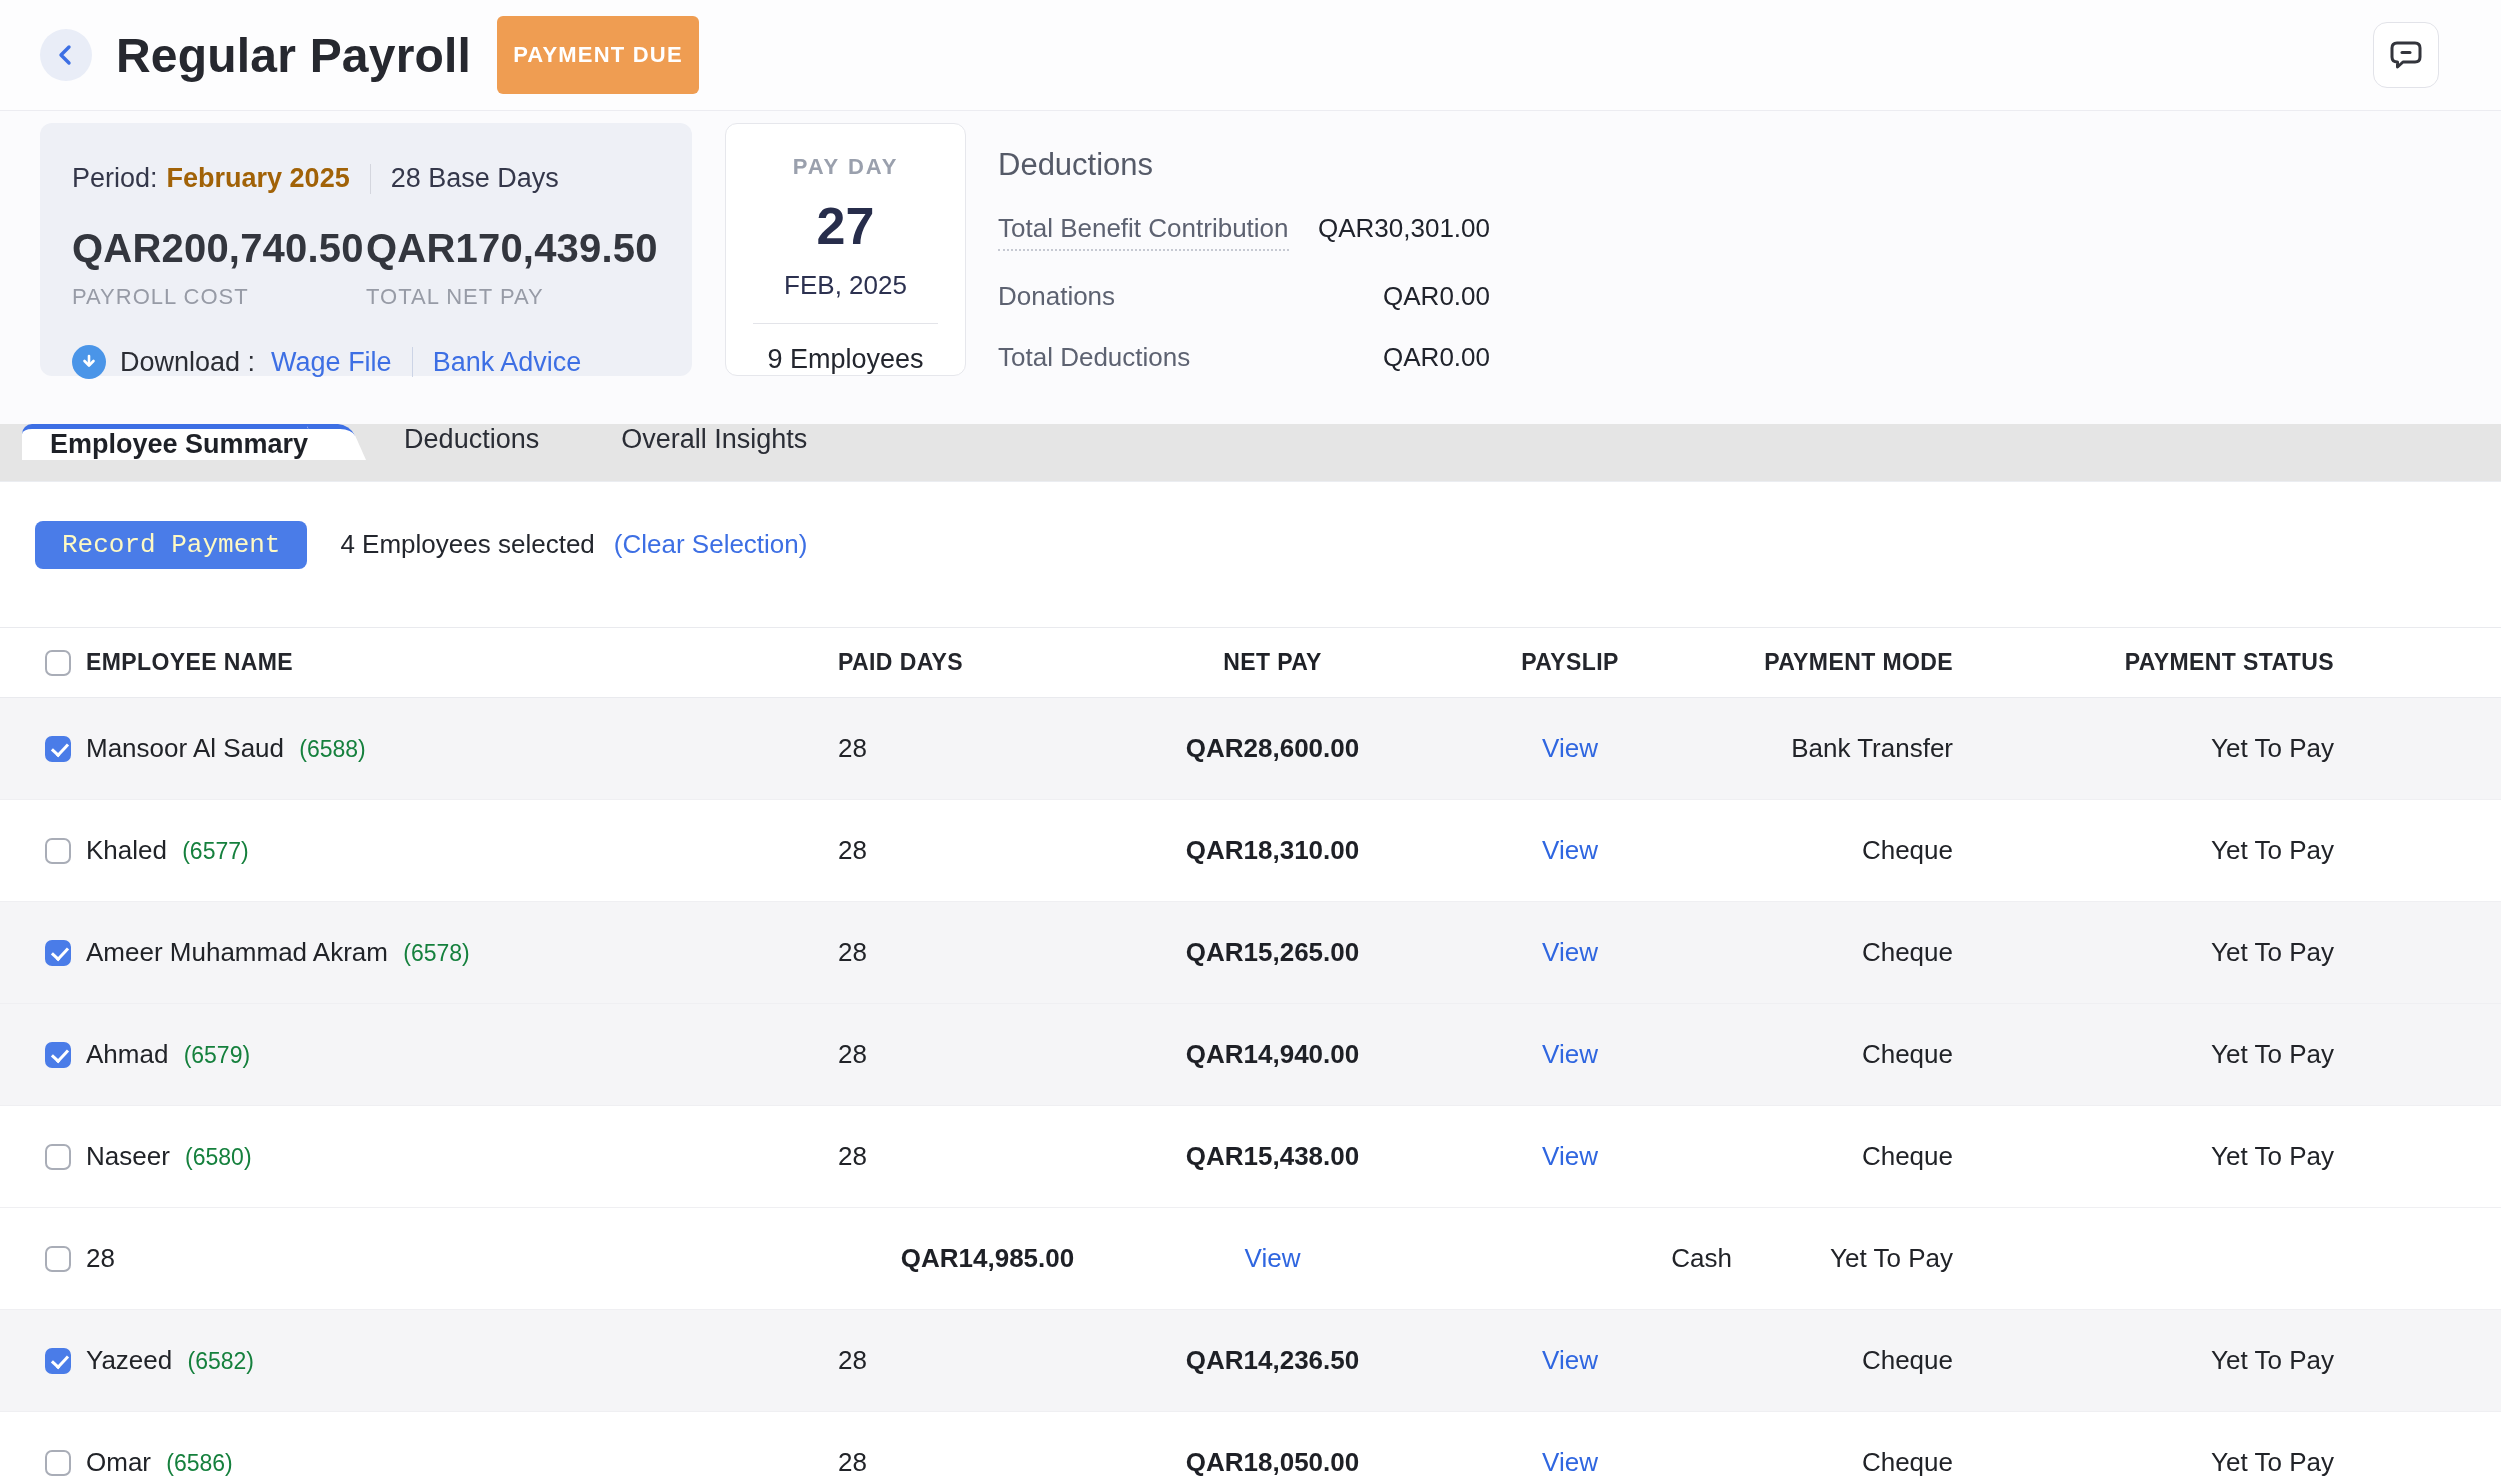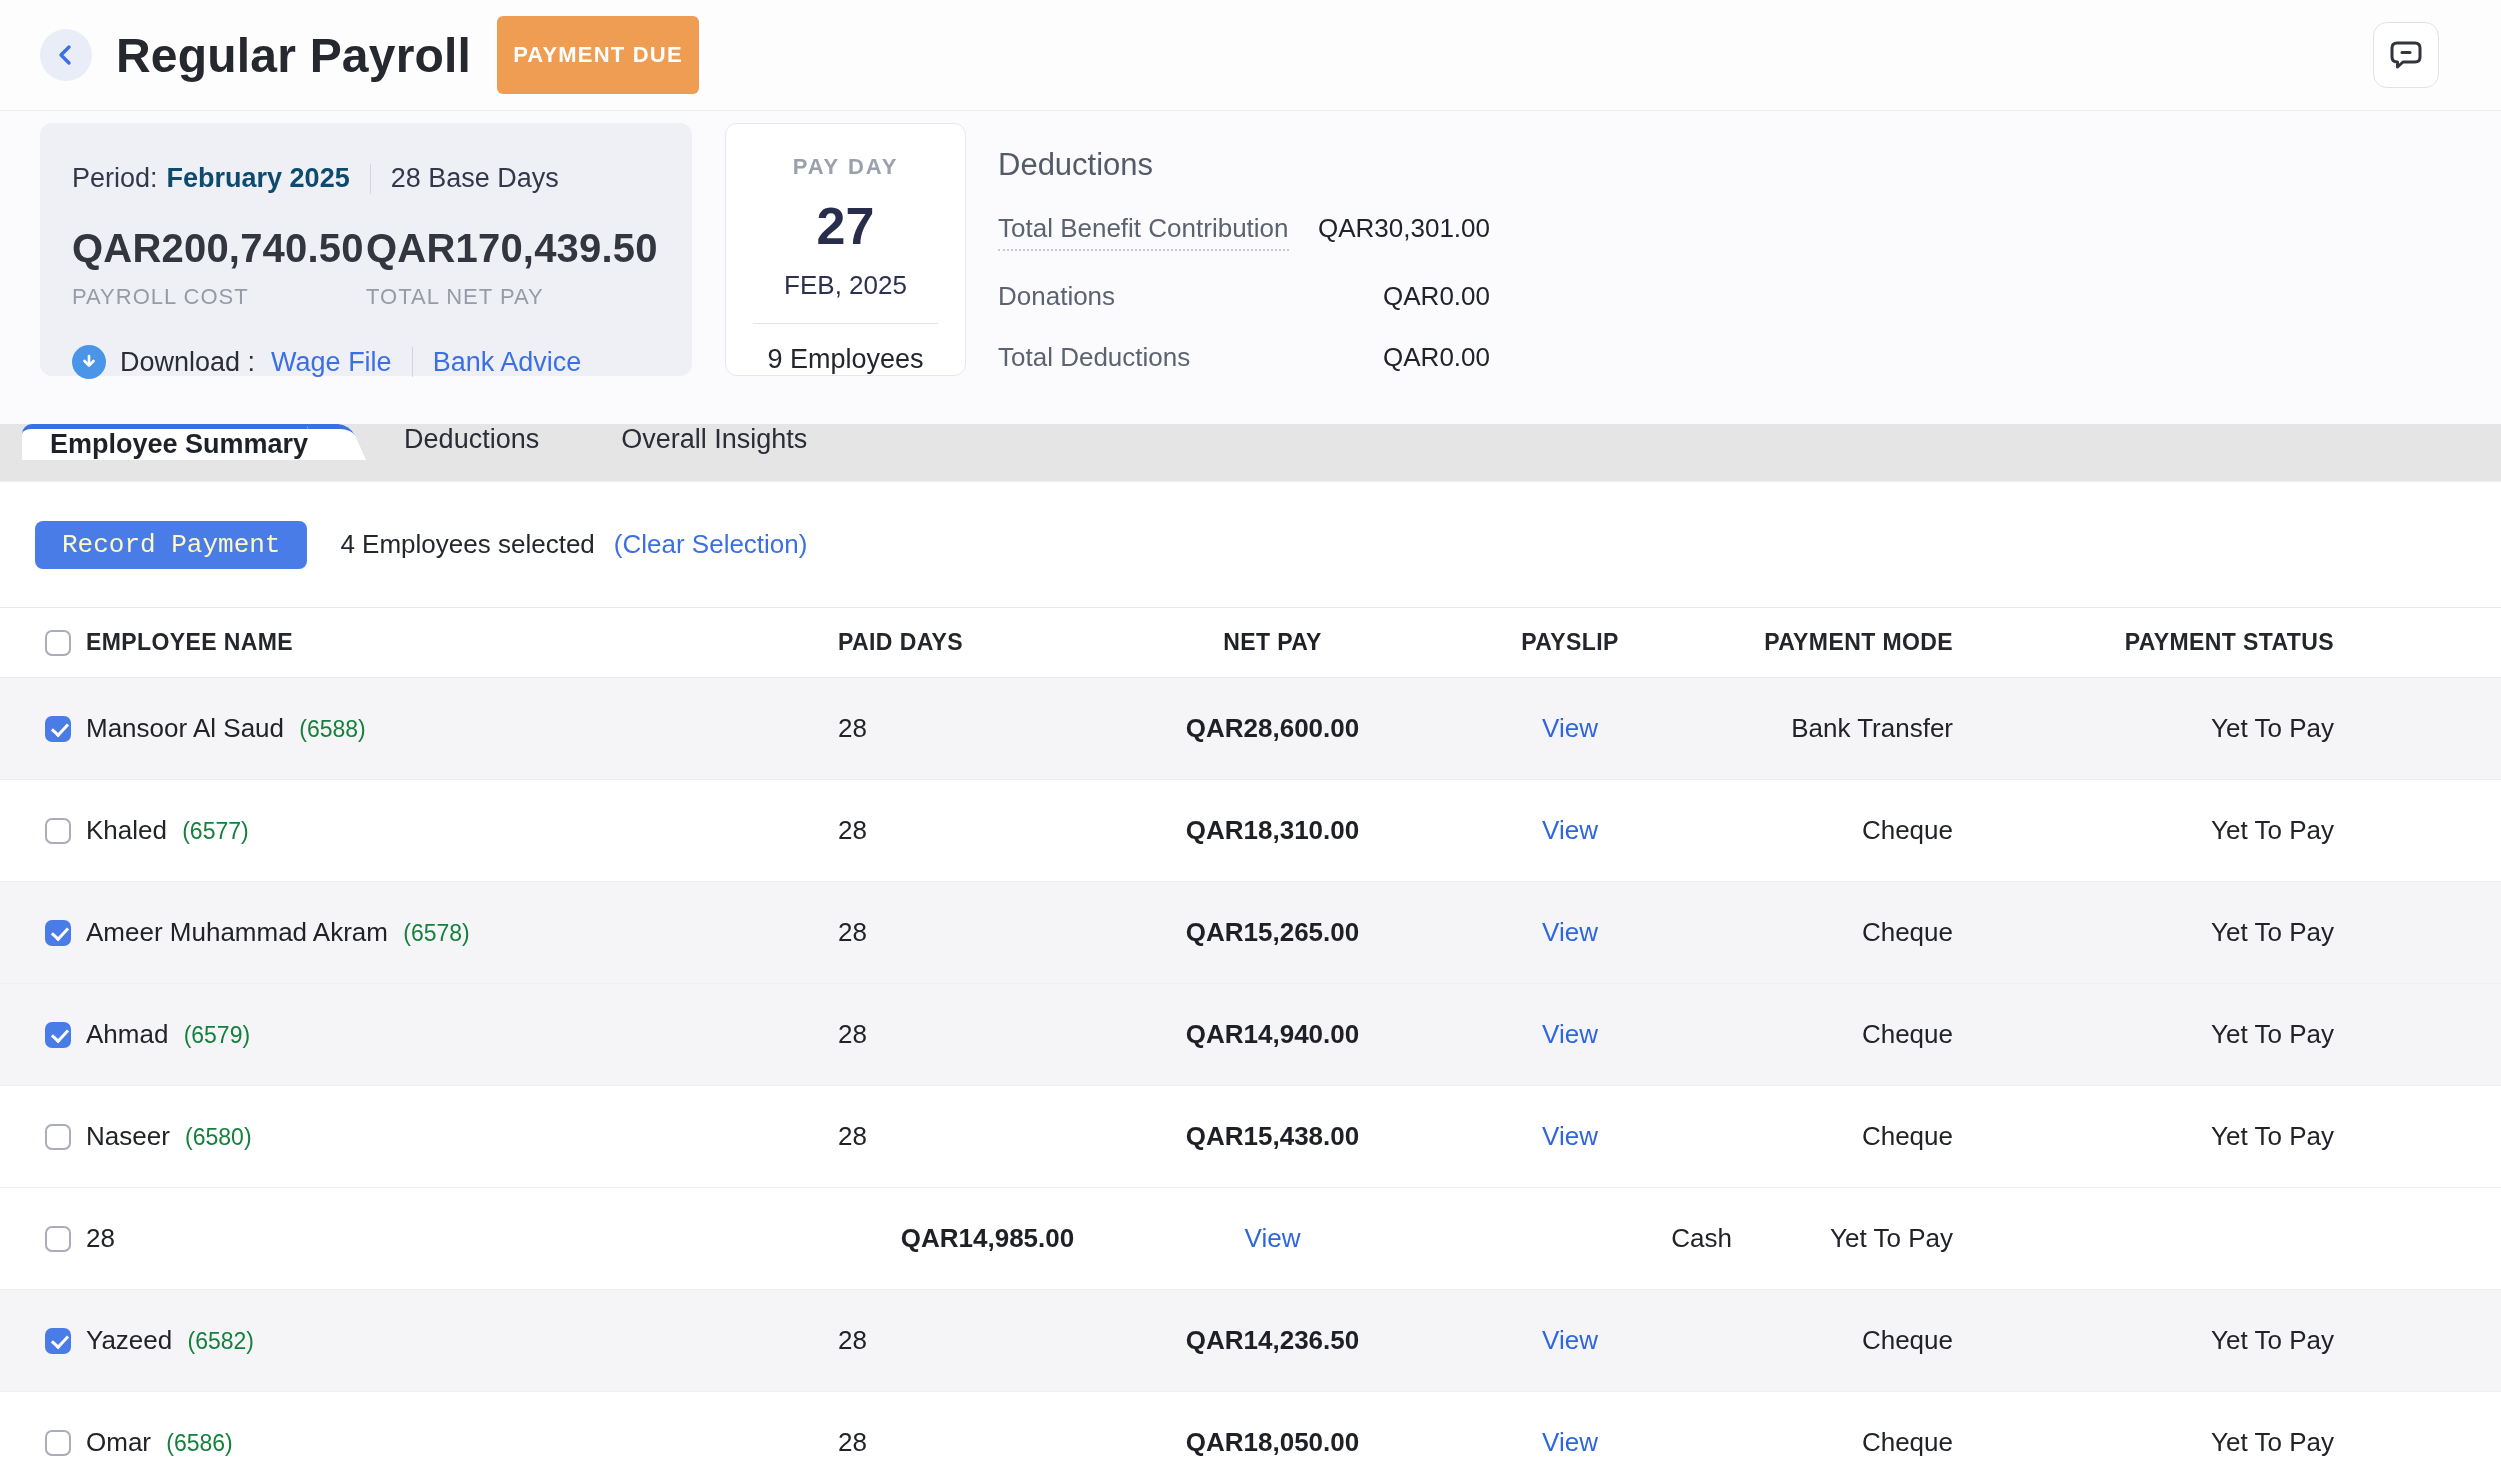--- a/index.html
+++ b/index.html
@@ -21,21 +21,21 @@
   .page-title{font-size:48px;font-weight:600;color:#26282f;margin-left:24px;letter-spacing:0.2px;}
   .badge{margin-left:26px;background:var(--badge);color:#fff;font-size:22px;font-weight:700;
     letter-spacing:1.2px;padding:28px 16px;border-radius:6px;line-height:1;}
   .chat-btn{margin-left:auto;width:66px;height:66px;background:#fff;border:1px solid #e2e3e9;
     border-radius:14px;display:flex;align-items:center;justify-content:center;cursor:pointer;}
 
   
   .content-top{background:#fbfbfd;height:313px;padding:12px 40px 0;display:flex;align-items:flex-start;}
   .summary-card{width:652px;height:253px;background:#eef0f6;border-radius:12px;padding:40px 32px 0;}
   .period-line{font-size:27px;color:#34374a;display:flex;align-items:center;}
-  .period-value{font-weight:700;margin-left:9px;color:#0c4a6e;}
+  .period-value{font-weight:700;margin-left:9px;color:#a16207;}
   .vdiv{width:1px;height:30px;background:#d4d6de;margin:0 20px;}
   .vdiv-sm{width:1px;height:30px;background:#ccd4e6;margin:0 20px;}
   .amounts{display:flex;margin-top:32px;}
   .amount-block{width:316px;}
   .amount{font-size:40px;font-weight:600;color:#33363e;letter-spacing:0.2px;}
   .amount-label{font-size:22px;color:#979ba6;letter-spacing:1px;margin-top:13px;}
   .download-row{display:flex;align-items:center;margin-top:35px;font-size:27px;}
   .dl-icon{width:34px;height:34px;border-radius:50%;background:var(--download);
     display:flex;align-items:center;justify-content:center;margin-right:14px;}
   .download-label{color:#2b2d34;font-weight:500;}
@@ -77,21 +77,21 @@
   .actions-row{height:125px;display:flex;align-items:center;padding-left:35px;}
   .record-btn{height:48px;padding:0 27px;border:none;border-radius:8px;background:var(--button);
     color:#fef9c3;font-size:26px;font-family:Liberation Mono, monospace;cursor:pointer;display:flex;align-items:center;}
   .sel-text{margin-left:33px;font-size:26px;color:#23262d;}
   .clear-link{margin-left:19px;font-size:26px;color:var(--accent);cursor:pointer;text-decoration:none;}
 
   
   .grid-row{display:grid;grid-template-columns:86px 752px 299px 271px 324px 221px 381px;
     padding-right:168px;align-items:center;}
   .thead{height:71px;border-top:1px solid #e9eaee;border-bottom:1px solid #e9eaee;
-    font-size:23px;font-weight:700;color:#24262c;letter-spacing:0.4px;}
+    font-size:23px;font-weight:700;color:#24262c;letter-spacing:0.4px;margin-top:20px;}
   .trow{height:102px;border-bottom:1px solid #efeff2;font-size:26px;color:#212328;}
   .trow.selected{background:var(--selrow);}
   .c-check{padding-left:45px;}
   .cb{display:block;width:26px;height:26px;border:2px solid #a9adb7;border-radius:7px;
     background:#fff;cursor:pointer;position:relative;}
   .cb.checked{background:var(--button);border-color:var(--button);}
   .cb.checked::after{content:"";position:absolute;left:8px;top:2px;width:7px;height:13px;
     border:solid #fff;border-width:0 3px 3px 0;transform:rotate(43deg);}
   .emp-id{font-size:23px;color:#15803d;margin-left:8px;}
   .c-net{text-align:center;font-weight:600;color:#1e2026;}

